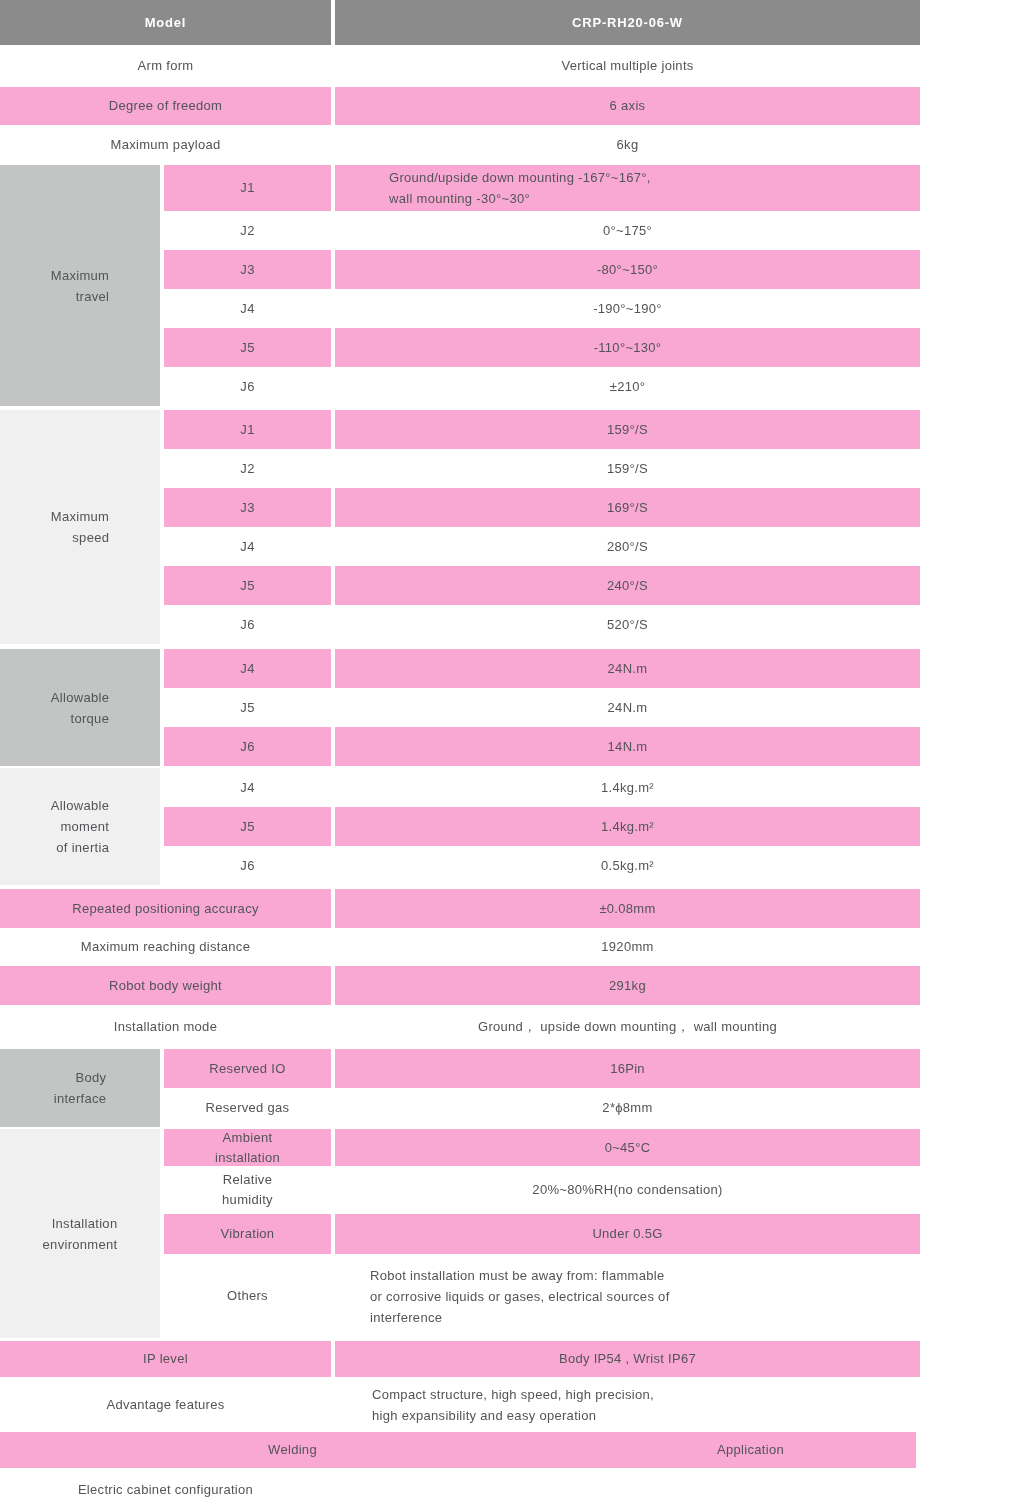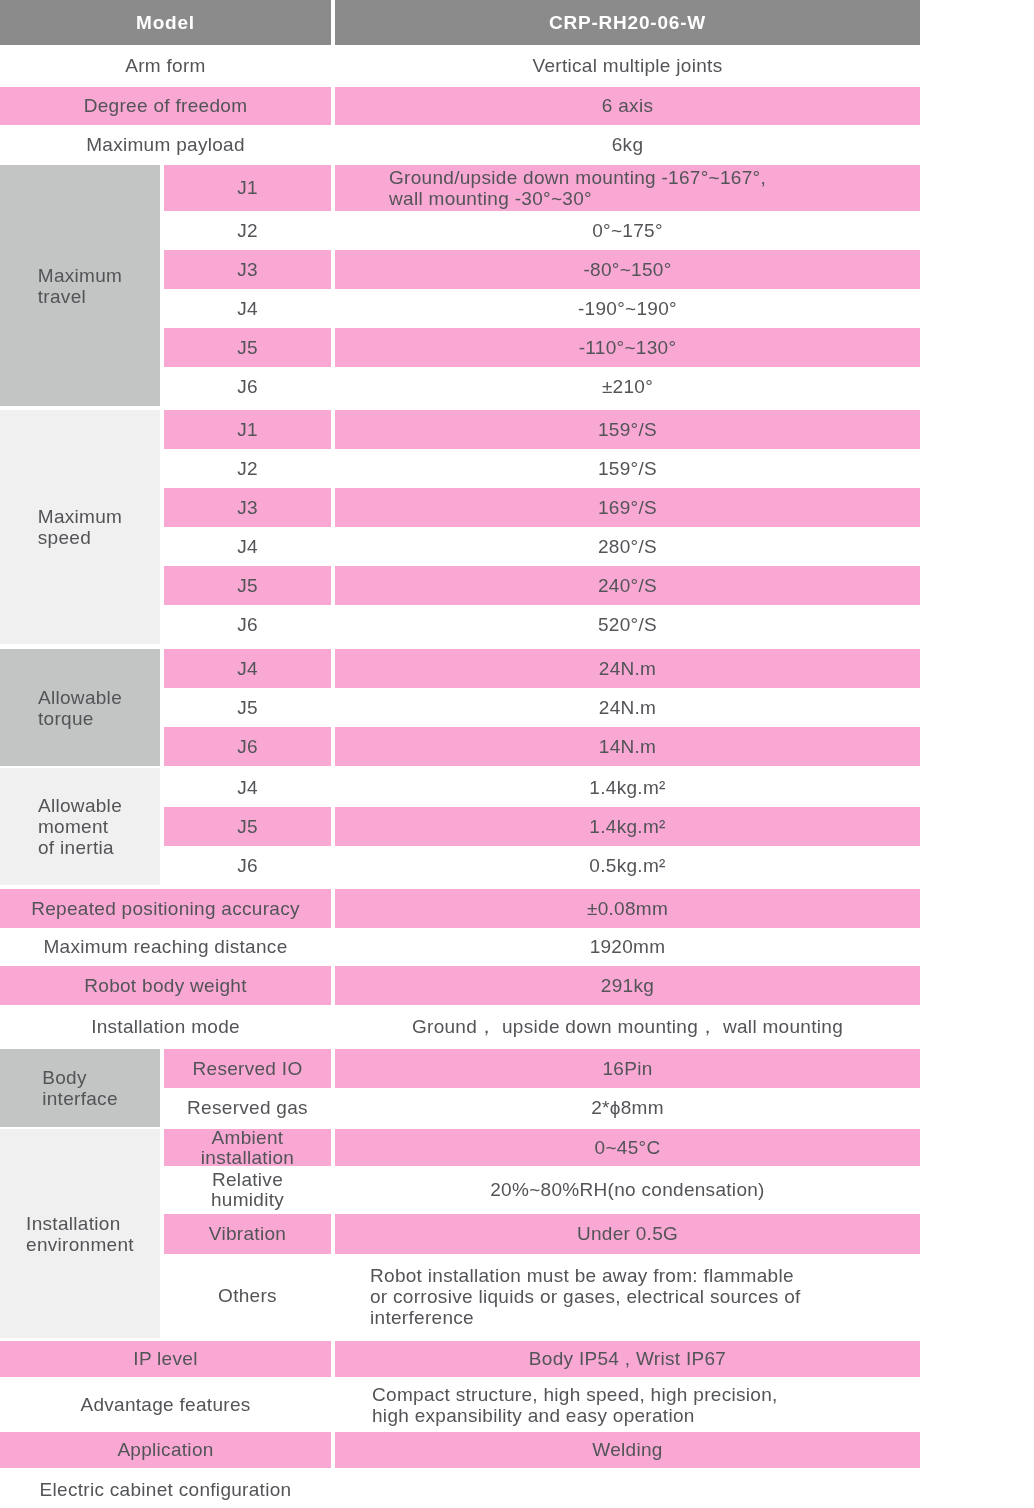--- a/index.html
+++ b/index.html
@@ -2,42 +2,42 @@
 <html><head>
 <meta charset="utf-8">
 <style>
   * { margin:0; padding:0; box-sizing:border-box; }
   body { background:#ffffff; }
   .page {
     position:relative;
     width:1034px; height:1508px;
     background:#ffffff;
     font-family:"Liberation Sans", sans-serif;
-    font-size:19px;
+    font-size:13px;
     color:#525457;
     letter-spacing:0.3px;
   }
   .spec-table { width:920px; }
 
   .row { display:flex; }
   .cell {
     display:flex; align-items:center; justify-content:center;
     text-align:center; white-space:pre-line; line-height:20px;
   }
   .g .cell { background:#f9a8d4; }
   .w .cell { background:#ffffff; }
 
   .lbl { width:331px; margin-right:4px; flex:none; }
   .val { flex:1; }
 
   .section { display:flex; }
   .span-cell {
     width:160px; margin-right:4px; flex:none;
     display:flex; align-items:center; justify-content:center;
-    text-align:left; white-space:pre-line; line-height:21px;
+    text-align:right; white-space:pre-line; line-height:21px;
   }
   .span-dark { background:#c3c4c4; }
   .span-light { background:#f0f0f0; }
   .sec-rows { flex:1; display:flex; flex-direction:column; }
   .sub { width:167px; margin-right:4px; flex:none; }
 
   .hdr .cell { background:#8b8b8b; color:#ffffff; font-weight:bold; letter-spacing:0.8px; }
 
   .val-left { justify-content:flex-start; text-align:left; line-height:21px; }
   .pl78 { padding-left:54px; }
@@ -237,21 +237,21 @@
     <div class="row g" style="height:36px">
       <div class="cell lbl">IP level</div>
       <div class="cell val">Body IP54 , Wrist IP67</div>
     </div>
     <div class="row w" style="height:55px">
       <div class="cell lbl">Advantage features</div>
       <div class="cell val val-left pl37">Compact structure, high speed, high precision,
 high expansibility and easy operation</div>
     </div>
     <div class="row g" style="height:36px">
+      <div class="cell val">Welding</div>
       <div class="cell lbl">Application</div>
-      <div class="cell val">Welding</div>
     </div>
     <div class="row w" style="height:44px">
       <div class="cell lbl">Electric cabinet configuration</div>
     </div>
 
   </div>
 </div>
 
 </body></html>

